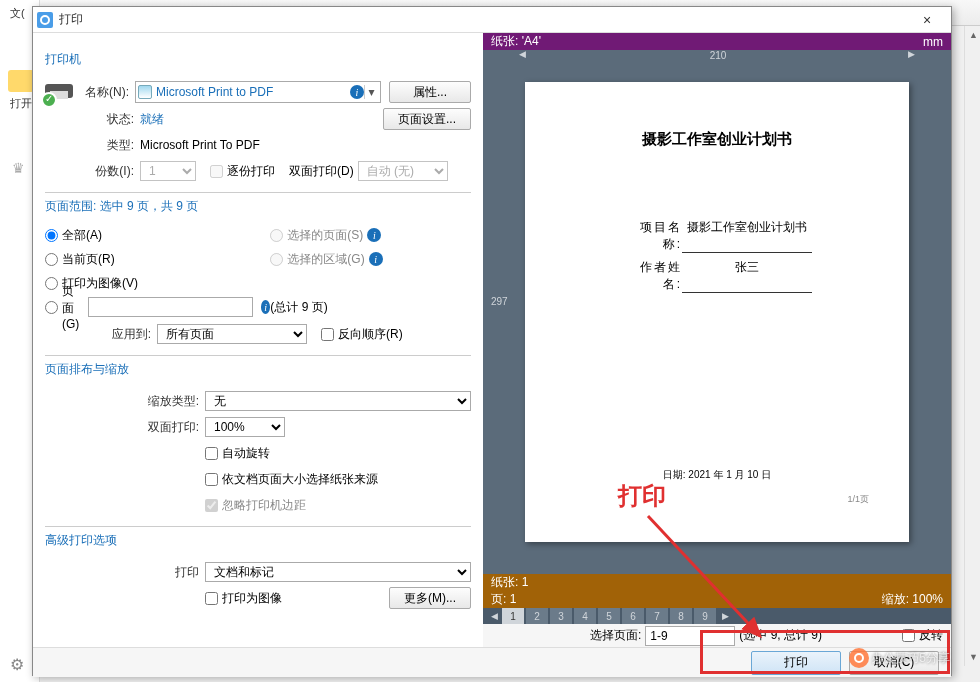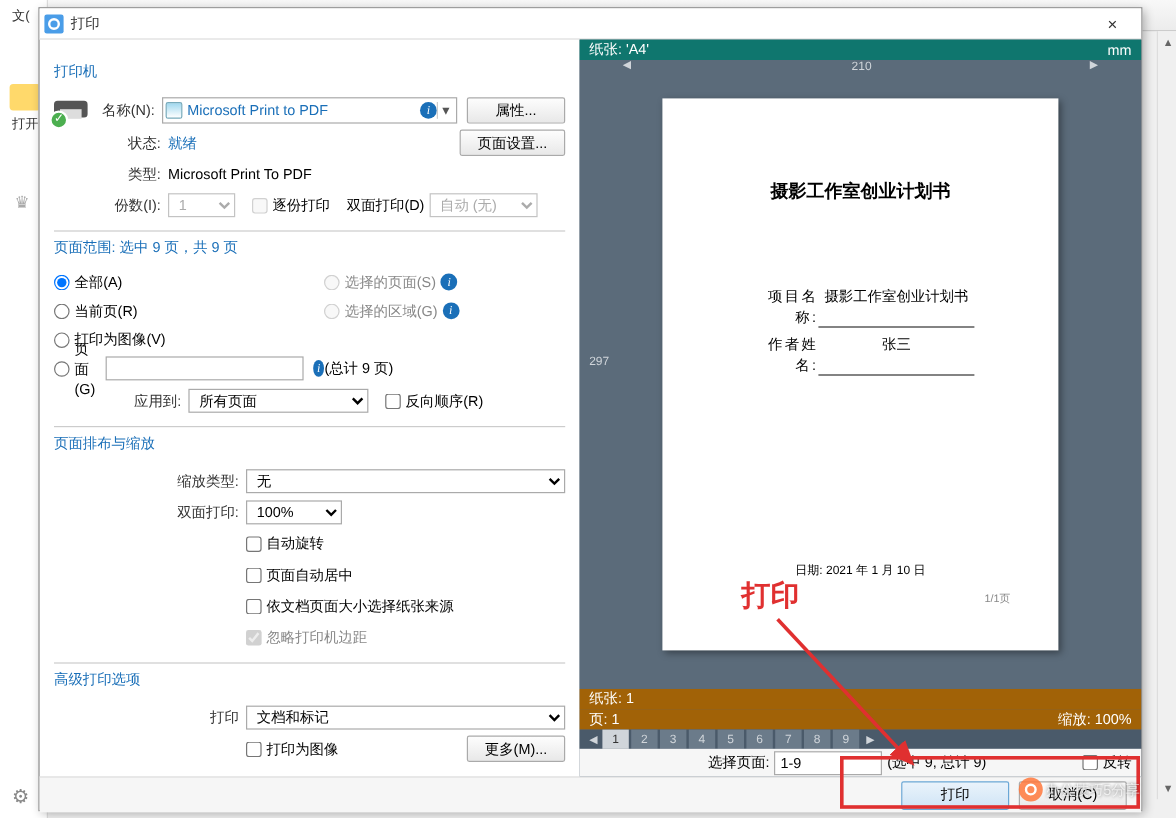--- a/index.html
+++ b/index.html
@@ -39,28 +39,28 @@
 .name-select{flex:1;display:flex;align-items:center;border:1px solid #aaa;height:22px;background:#fff;padding:0 2px}
 .name-select .pdf-icon{width:14px;height:14px;margin-right:4px;background:linear-gradient(#a0d8ef,#fff);border:1px solid #7ab;border-radius:2px}
 .name-select .nm{flex:1;color:#1a6fb8}
 .name-select .dd{width:14px;text-align:center;color:#555;border-left:1px solid #ccc}
 .info-i{display:inline-flex;width:14px;height:14px;background:#1a6fb8;color:#fff;border-radius:50%;align-items:center;justify-content:center;font-size:10px;font-style:italic;font-family:serif;margin-left:4px}
 .blue-link{color:#1a6fb8}
 input[type=radio],input[type=checkbox]{margin-right:4px;vertical-align:middle}
 .radio-grid{display:flex}
 .radio-col{flex:1}
 .radio-row{display:flex;align-items:center;height:24px}
-.preview-header{height:20px;background:#0f766e;color:#fff;display:flex;align-items:center;padding:0 8px;font-size:11px}
+.preview-header{height:20px;background:#701a75;color:#fff;display:flex;align-items:center;padding:0 8px;font-size:11px}
 .preview-header .sp{flex:1}
 .preview-area{flex:1;background:#5b6b7a;position:relative;padding:16px 30px}
 .ruler-top{position:absolute;top:2px;left:50px;right:50px;height:10px}
 .ruler-top .lbl-r{position:absolute;color:#d0d5da;font-size:10px;top:-2px}
 .ruler-left{position:absolute;left:8px;top:8px;bottom:20px;width:20px}
 .ruler-left .lbl-r{position:absolute;color:#d0d5da;font-size:10px}
-.paper{background:#fff;width:330px;height:460px;margin:16px auto;box-shadow:2px 2px 6px rgba(0,0,0,.4);padding:60px 30px;position:relative}
+.paper{background:#fff;width:384px;height:460px;margin:16px auto;box-shadow:2px 2px 6px rgba(0,0,0,.4);padding:40px 30px;position:relative}
 .paper .doc-title{text-align:center;font-weight:bold;font-size:15px;margin-top:8px}
 .paper .meta{margin-top:70px;font-size:10px}
 .paper .meta-row{display:flex;justify-content:center;margin:6px 0}
 .paper .meta-lbl{width:60px;text-align:right;letter-spacing:2px}
 .paper .meta-val{width:130px;border-bottom:1px solid #333;text-align:center}
 .paper .date{position:absolute;bottom:60px;left:0;right:0;text-align:center;font-size:10px}
 .paper .pgn{position:absolute;bottom:36px;right:40px;font-size:9px;color:#888}
 .preview-footer{height:18px;background:#a16207;color:#fff;display:flex;align-items:center;padding:0 8px;font-size:11px}
 .preview-footer .sp{flex:1}
 .page-strip{height:22px;background:#4a5a6a;display:flex;align-items:center;padding:0 4px}
@@ -218,26 +218,20 @@
           </div>
         <div class="row" style="padding-left:160px">
             <label>
               <input type="checkbox" style="">
               <span>自动旋转</span>
             </label>
           </div>
         <div class="row" style="padding-left:160px">
             <label>
               <input type="checkbox" style="">
-              <span>页面自动居中</span>
-            </label>
-          </div>
-        <div class="row" style="padding-left:160px">
-            <label>
-              <input type="checkbox" style="">
               <span>依文档页面大小选择纸张来源</span>
             </label>
           </div>
         <div class="row" style="padding-left:160px;color:#888">
             <label>
               <input type="checkbox" checked="" disabled="" style="">
               <span>忽略打印机边距</span>
             </label>
           </div>
       </div>

